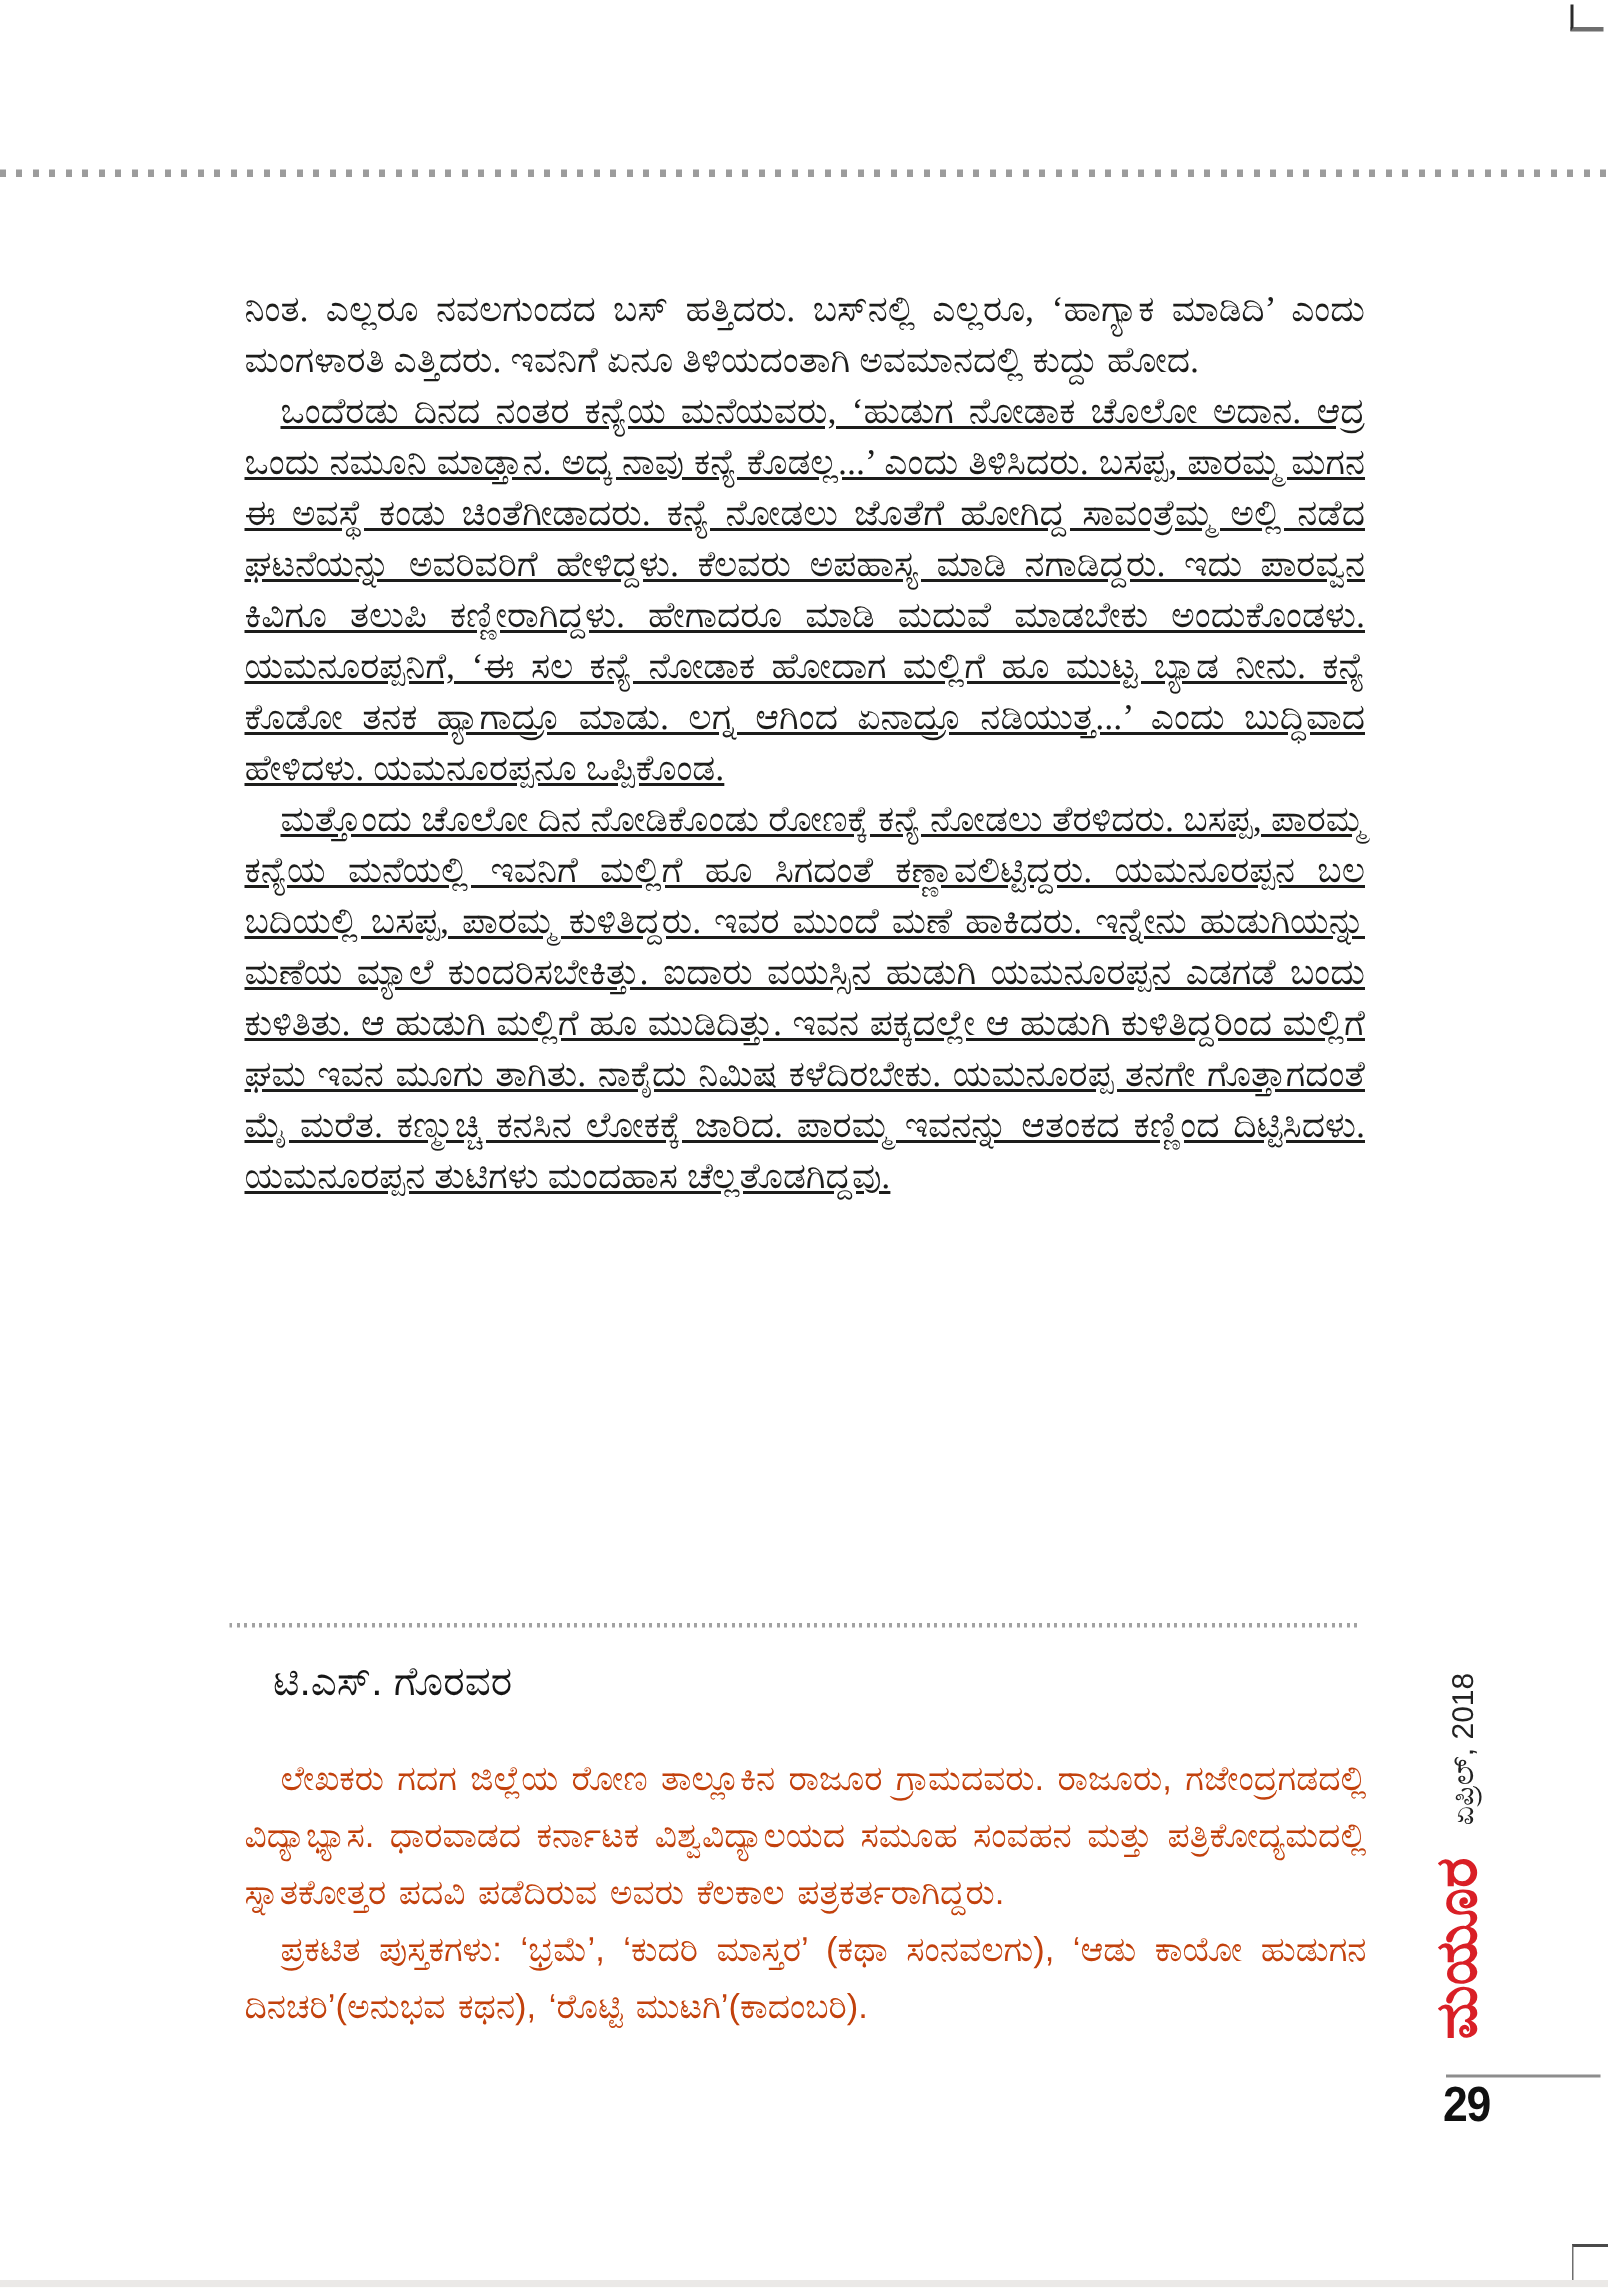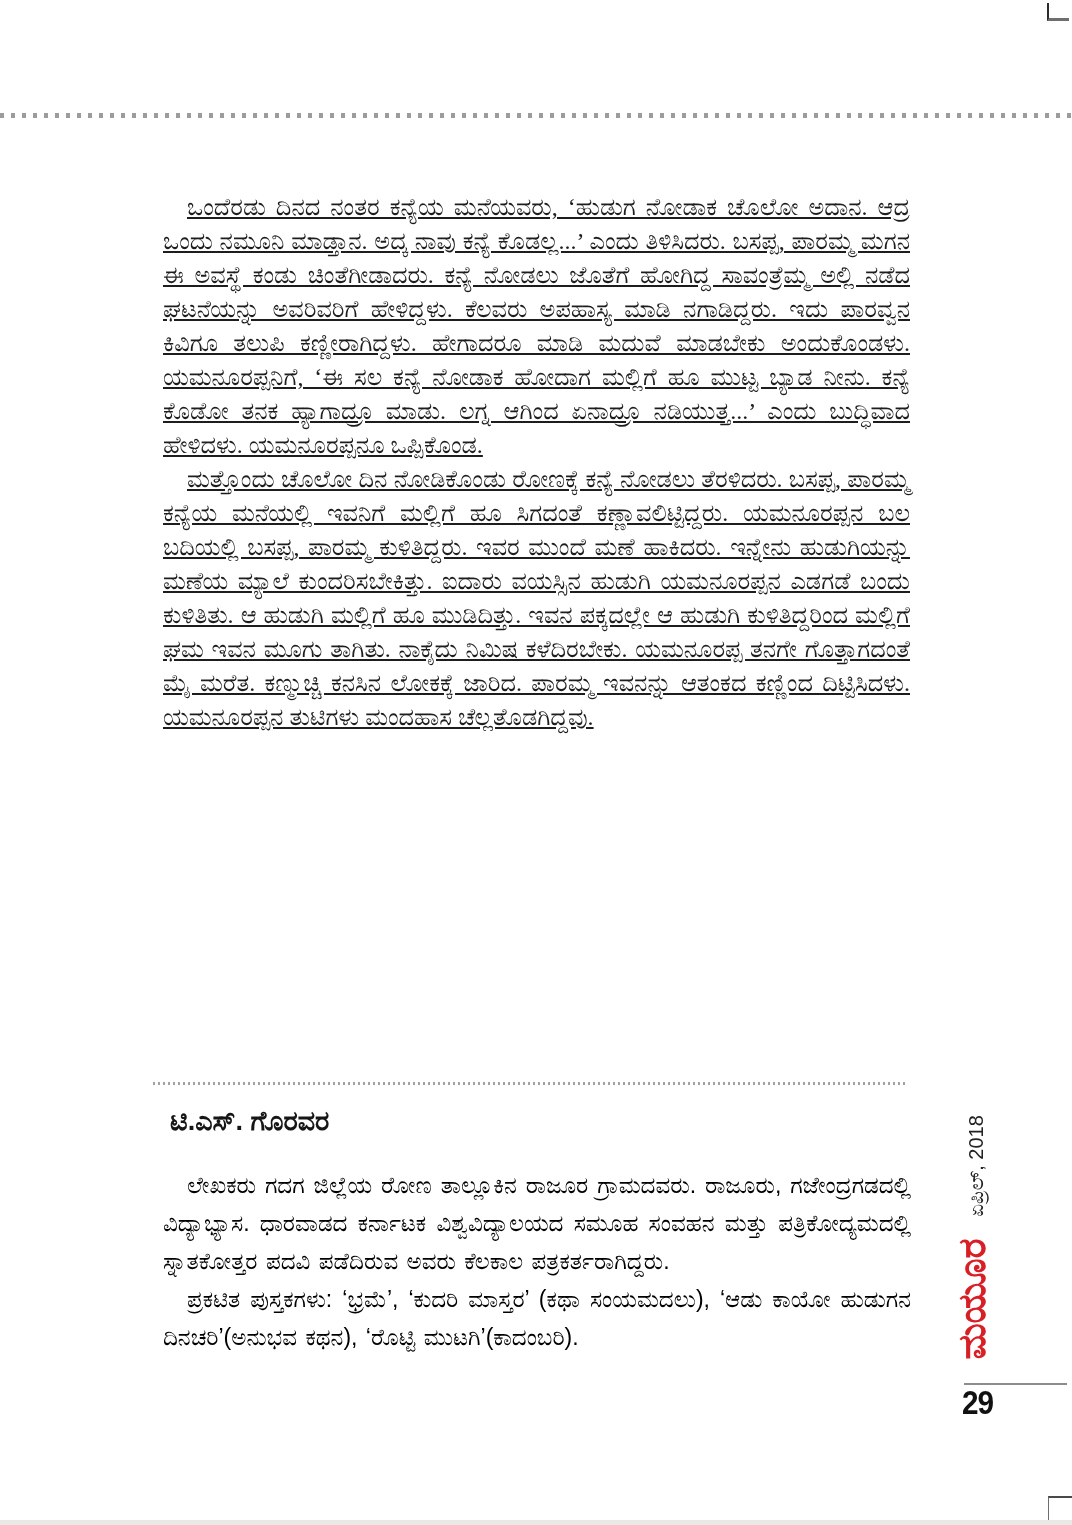--- a/index.html
+++ b/index.html
@@ -30,28 +30,28 @@
     font-size:24px; line-height:34px; text-align:justify; color:#1d1d1b;
   }
   .story p { margin:0; }
   .story p.indent { text-indent:24px;text-decoration:underline; }
   
   .rule-mid {
     position:absolute; left:153px; top:1082px; width:752px; height:3px;
     background:repeating-linear-gradient(to right,#a2a2a2 0 2px, transparent 2px 5px);
   }
   .author-name {
-    position:absolute; left:170px; top:1106px; margin:0;
-    font-size:27px; font-weight:bold; color:#161616;
+    position:absolute; left:182px; top:1106px; margin:0;
+    font-size:27px; font-weight:normal; color:#161616;
     font-family:"Liberation Sans", sans-serif;
     text-align:center;
   }
   .bio {
     position:absolute; left:163px; top:1166px; width:748px;
-    font-size:23px; line-height:38px; text-align:justify; color:#000000;
+    font-size:23px; line-height:38px; text-align:justify; color:#c2410c;
     font-family:"Liberation Sans", sans-serif; word-spacing:2px;
   }
   .bio p { margin:0; text-indent:24px; }
   
   .v-date {
     position:absolute; left:909px; top:1154px; width:134px; height:24px;
     transform:rotate(-90deg); font-size:20px; color:#222; line-height:24px;
     text-align:center; white-space:nowrap; font-family:"Liberation Sans", sans-serif;
   }
   .v-brand {
@@ -71,31 +71,32 @@
 </style>
 </head>
 <body>
 
 <div class="page">
 
   <div class="rule-top"></div>
   <div class="crop-tr"></div>
 
   <main class="story">
+    <p>ನಿಂತ. ಎಲ್ಲರೂ ನವಲಗುಂದದ ಬಸ್ ಹತ್ತಿದರು. ಬಸ್‌ನಲ್ಲಿ ಎಲ್ಲರೂ, ‘ಹಾಗ್ಯಾಕ ಮಾಡಿದಿ’ ಎಂದು ಮಂಗಳಾರತಿ ಎತ್ತಿದರು. ಇವನಿಗೆ ಏನೂ ತಿಳಿಯದಂತಾಗಿ ಅವಮಾನದಲ್ಲಿ ಕುದ್ದು ಹೋದ.</p>
     <p class="indent">ಒಂದೆರಡು ದಿನದ ನಂತರ ಕನ್ಯೆಯ ಮನೆಯವರು, ‘ಹುಡುಗ ನೋಡಾಕ ಚೊಲೋ ಅದಾನ. ಆದ್ರ ಒಂದು ನಮೂನಿ ಮಾಡ್ತಾನ. ಅದ್ಕ ನಾವು ಕನ್ಯೆ ಕೊಡಲ್ಲ...’ ಎಂದು ತಿಳಿಸಿದರು. ಬಸಪ್ಪ, ಪಾರಮ್ಮ ಮಗನ ಈ ಅವಸ್ಥೆ ಕಂಡು ಚಿಂತೆಗೀಡಾದರು. ಕನ್ಯೆ ನೋಡಲು ಜೊತೆಗೆ ಹೋಗಿದ್ದ ಸಾವಂತ್ರೆಮ್ಮ ಅಲ್ಲಿ ನಡೆದ ಘಟನೆಯನ್ನು ಅವರಿವರಿಗೆ ಹೇಳಿದ್ದಳು. ಕೆಲವರು ಅಪಹಾಸ್ಯ ಮಾಡಿ ನಗಾಡಿದ್ದರು. ಇದು ಪಾರವ್ವನ ಕಿವಿಗೂ ತಲುಪಿ ಕಣ್ಣೀರಾಗಿದ್ದಳು. ಹೇಗಾದರೂ ಮಾಡಿ ಮದುವೆ ಮಾಡಬೇಕು ಅಂದುಕೊಂಡಳು. ಯಮನೂರಪ್ಪನಿಗೆ, ‘ಈ ಸಲ ಕನ್ಯೆ ನೋಡಾಕ ಹೋದಾಗ ಮಲ್ಲಿಗೆ ಹೂ ಮುಟ್ಟ ಬ್ಯಾಡ ನೀನು. ಕನ್ಯೆ ಕೊಡೋ ತನಕ ಹ್ಯಾಗಾದ್ರೂ ಮಾಡು. ಲಗ್ನ ಆಗಿಂದ ಏನಾದ್ರೂ ನಡಿಯುತ್ತ...’ ಎಂದು ಬುದ್ಧಿವಾದ ಹೇಳಿದಳು. ಯಮನೂರಪ್ಪನೂ ಒಪ್ಪಿಕೊಂಡ.</p>
     <p class="indent">ಮತ್ತೊಂದು ಚೊಲೋ ದಿನ ನೋಡಿಕೊಂಡು ರೋಣಕ್ಕೆ ಕನ್ಯೆ ನೋಡಲು ತೆರಳಿದರು. ಬಸಪ್ಪ, ಪಾರಮ್ಮ ಕನ್ಯೆಯ ಮನೆಯಲ್ಲಿ ಇವನಿಗೆ ಮಲ್ಲಿಗೆ ಹೂ ಸಿಗದಂತೆ ಕಣ್ಣಾವಲಿಟ್ಟಿದ್ದರು. ಯಮನೂರಪ್ಪನ ಬಲ ಬದಿಯಲ್ಲಿ ಬಸಪ್ಪ, ಪಾರಮ್ಮ ಕುಳಿತಿದ್ದರು. ಇವರ ಮುಂದೆ ಮಣೆ ಹಾಕಿದರು. ಇನ್ನೇನು ಹುಡುಗಿಯನ್ನು ಮಣೆಯ ಮ್ಯಾಲೆ ಕುಂದರಿಸಬೇಕಿತ್ತು. ಐದಾರು ವಯಸ್ಸಿನ ಹುಡುಗಿ ಯಮನೂರಪ್ಪನ ಎಡಗಡೆ ಬಂದು ಕುಳಿತಿತು. ಆ ಹುಡುಗಿ ಮಲ್ಲಿಗೆ ಹೂ ಮುಡಿದಿತ್ತು. ಇವನ ಪಕ್ಕದಲ್ಲೇ ಆ ಹುಡುಗಿ ಕುಳಿತಿದ್ದರಿಂದ ಮಲ್ಲಿಗೆ ಘಮ ಇವನ ಮೂಗು ತಾಗಿತು. ನಾಕೈದು ನಿಮಿಷ ಕಳೆದಿರಬೇಕು. ಯಮನೂರಪ್ಪ ತನಗೇ ಗೊತ್ತಾಗದಂತೆ ಮೈ ಮರೆತ. ಕಣ್ಮುಚ್ಚಿ ಕನಸಿನ ಲೋಕಕ್ಕೆ ಜಾರಿದ. ಪಾರಮ್ಮ ಇವನನ್ನು ಆತಂಕದ ಕಣ್ಣಿಂದ ದಿಟ್ಟಿಸಿದಳು. ಯಮನೂರಪ್ಪನ ತುಟಿಗಳು ಮಂದಹಾಸ ಚೆಲ್ಲತೊಡಗಿದ್ದವು.</p>
   </main>
 
   <div class="rule-mid"></div>
 
   <h2 class="author-name">ಟಿ.ಎಸ್. ಗೊರವರ</h2>
 
   <section class="bio">
     <p>ಲೇಖಕರು ಗದಗ ಜಿಲ್ಲೆಯ ರೋಣ ತಾಲ್ಲೂಕಿನ ರಾಜೂರ ಗ್ರಾಮದವರು. ರಾಜೂರು, ಗಜೇಂದ್ರಗಡದಲ್ಲಿ ವಿದ್ಯಾಭ್ಯಾಸ. ಧಾರವಾಡದ ಕರ್ನಾಟಕ ವಿಶ್ವವಿದ್ಯಾಲಯದ ಸಮೂಹ ಸಂವಹನ ಮತ್ತು ಪತ್ರಿಕೋದ್ಯಮದಲ್ಲಿ ಸ್ನಾತಕೋತ್ತರ ಪದವಿ ಪಡೆದಿರುವ ಅವರು ಕೆಲಕಾಲ ಪತ್ರಕರ್ತರಾಗಿದ್ದರು.</p>
-    <p>ಪ್ರಕಟಿತ ಪುಸ್ತಕಗಳು: ‘ಭ್ರಮೆ’, ‘ಕುದರಿ ಮಾಸ್ತರ’ (ಕಥಾ ಸಂಯಮದಲು), ‘ಆಡು ಕಾಯೋ ಹುಡುಗನ ದಿನಚರಿ’(ಅನುಭವ ಕಥನ), ‘ರೊಟ್ಟಿ ಮುಟಗಿ’(ಕಾದಂಬರಿ).</p>
+    <p>ಪ್ರಕಟಿತ ಪುಸ್ತಕಗಳು: ‘ಭ್ರಮೆ’, ‘ಕುದರಿ ಮಾಸ್ತರ’ (ಕಥಾ ಸಂನವಲಗು), ‘ಆಡು ಕಾಯೋ ಹುಡುಗನ ದಿನಚರಿ’(ಅನುಭವ ಕಥನ), ‘ರೊಟ್ಟಿ ಮುಟಗಿ’(ಕಾದಂಬರಿ).</p>
   </section>
 
   <div class="v-date">ಏಪ್ರಿಲ್, 2018</div>
   <div class="v-brand" style="color: rgb(217, 31, 38);">ಮಯೂರ</div>
 
   <div class="pagenum-rule"></div>
   <p class="page-number">29</p>
 
   <div class="crop-br"></div>
   <div class="bottom-edge"></div>

